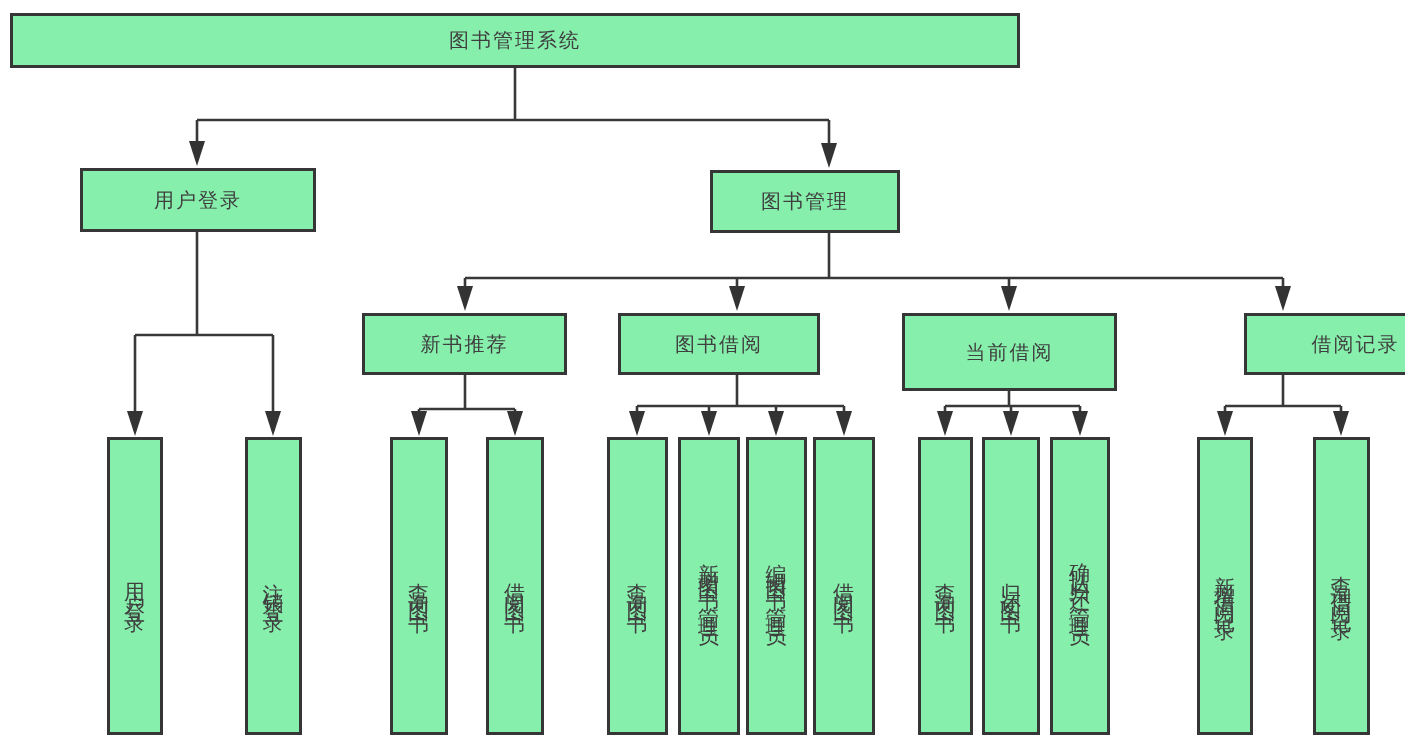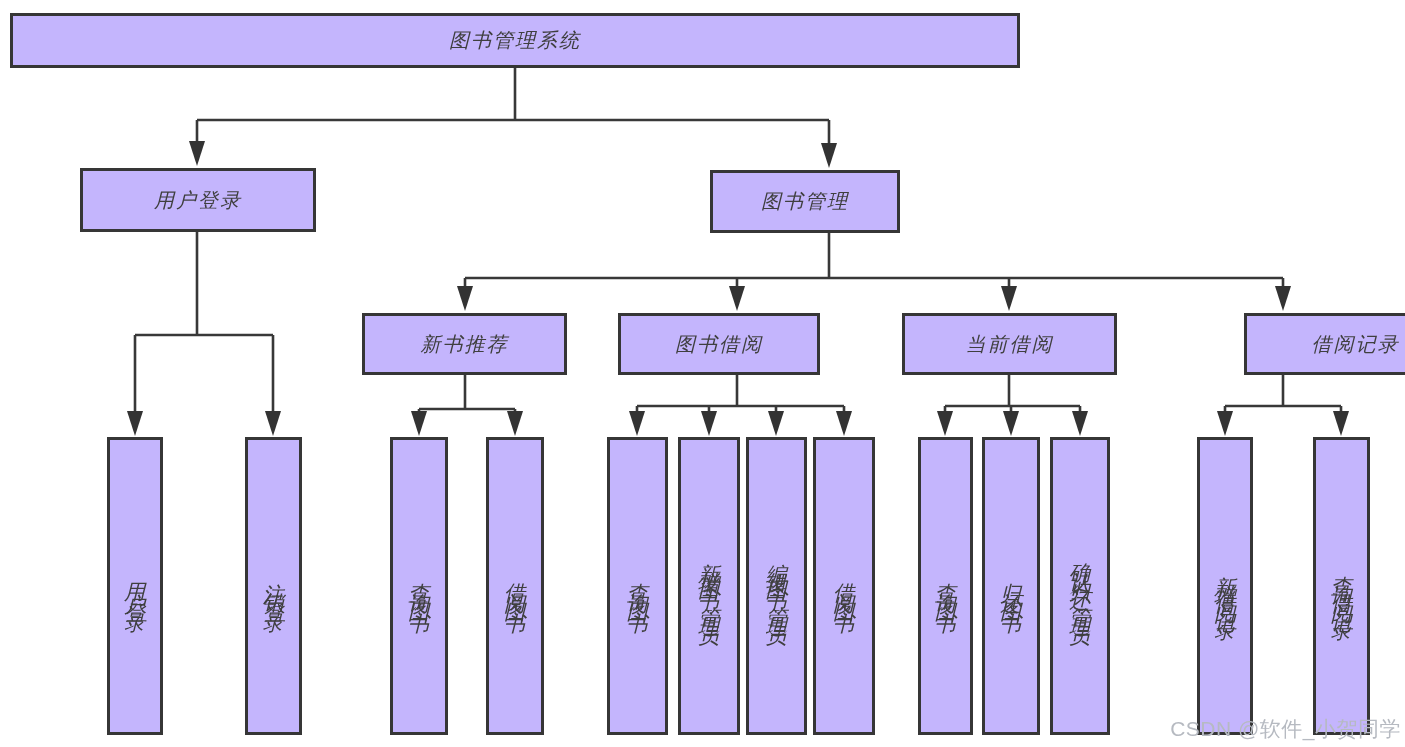--- a/index.html
+++ b/index.html
@@ -16,26 +16,25 @@
   svg.wires {
     position: absolute; left: 0; top: 0;
     width: 1405px; height: 747px;
     z-index: 0;
   }
   .wire { fill: none; stroke: #383838; stroke-width: 2.6; }
   .arrowhead { fill: #333333; stroke: none; }
 
   .node {
     position: absolute;
-    background: #c4b5fd;
+    background: #86efac;
     border: 3px solid #363636;
     display: flex; align-items: center; justify-content: center;
     color: #3f3f3f;
     z-index: 1;
-    font-style: italic;
   }
   .hbox span {
     font-size: 20px; letter-spacing: 2px; white-space: nowrap;
     color: #3f3f3f;
   }
   .vbox { top: 437px; height: 298px; }
   .vbox span {
     writing-mode: vertical-rl;
     text-orientation: mixed;
     font-size: 21px;
@@ -45,21 +44,21 @@
     white-space: nowrap;
   }
   .vbox.tight span { letter-spacing: 9px; }
 
   
   .b-root    { left: 10px;  top: 13px;  width: 1010px; height: 55px; }
   .b-login   { left: 80px;  top: 168px; width: 236px;  height: 64px; }
   .b-mgmt    { left: 710px; top: 170px; width: 190px;  height: 63px; }
   .b-newbook { left: 362px; top: 313px; width: 205px;  height: 62px; }
   .b-borrow  { left: 618px; top: 313px; width: 202px;  height: 62px; }
-  .b-current { left: 902px; top: 313px; width: 215px;  height: 62px; }
+  .b-current { left: 902px; top: 313px; width: 215px;  height: 78px; }
   .b-records { left: 1232px;top: 313px; width: 223px;  height: 62px; margin-left: 12px; }
 
   
   .b-l1  { left: 107px;  width: 56px; }
   .b-l2  { left: 245px;  width: 57px; }
   .b-l3  { left: 390px;  width: 58px; }
   .b-l4  { left: 486px;  width: 58px; }
   .b-l5  { left: 607px;  width: 61px; }
   .b-l6  { left: 678px;  width: 62px; }
   .b-l7  { left: 746px;  width: 61px; }
@@ -183,15 +182,14 @@
     <span>确认归还（管理员）</span>
   </div>
 
   <div class="node vbox tight b-l12">
     <span>新增借阅记录</span>
   </div>
   <div class="node vbox tight b-l13">
     <span>查询借阅记录</span>
   </div>
 
-  <div class="watermark">CSDN @软件_小贺同学</div>
 
 </div>
 
 </body></html>

